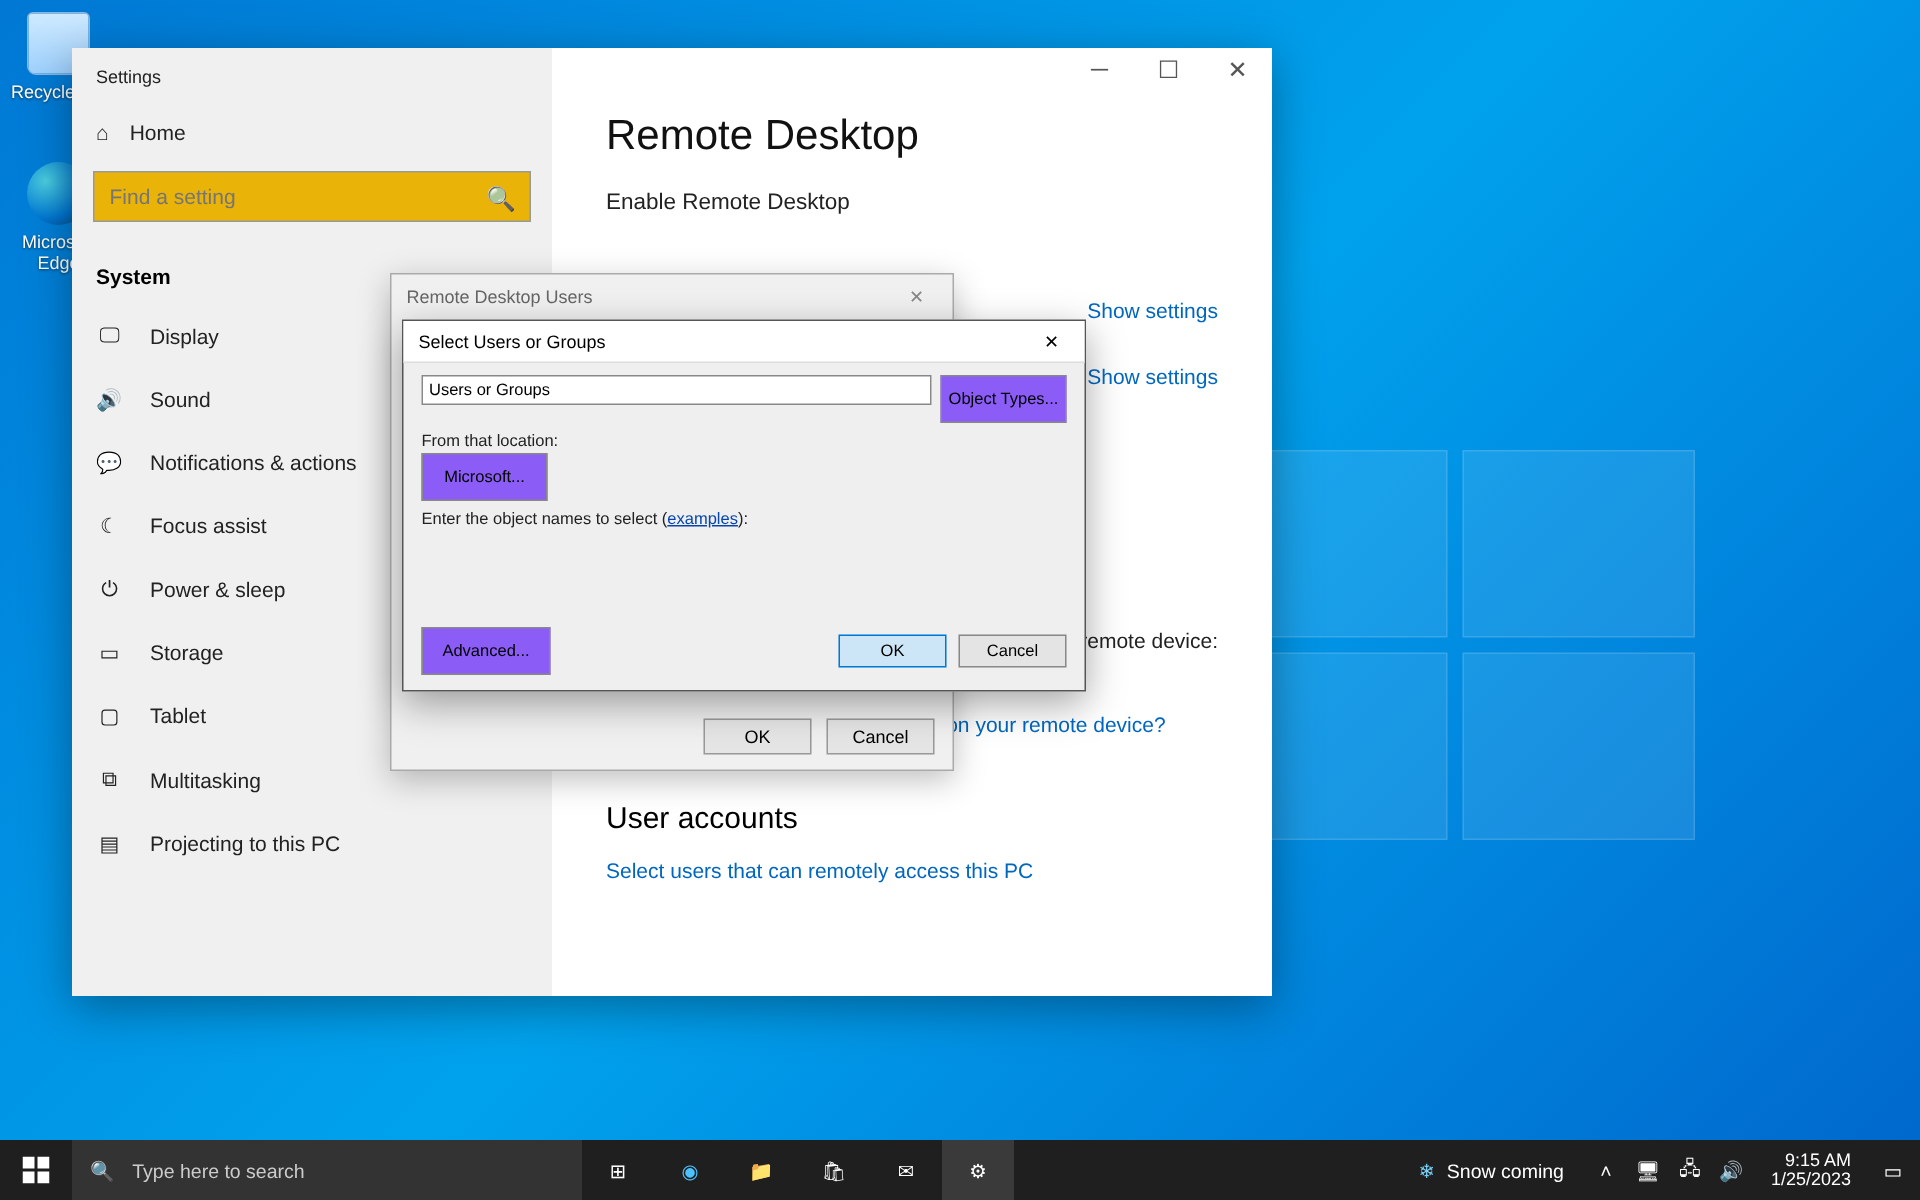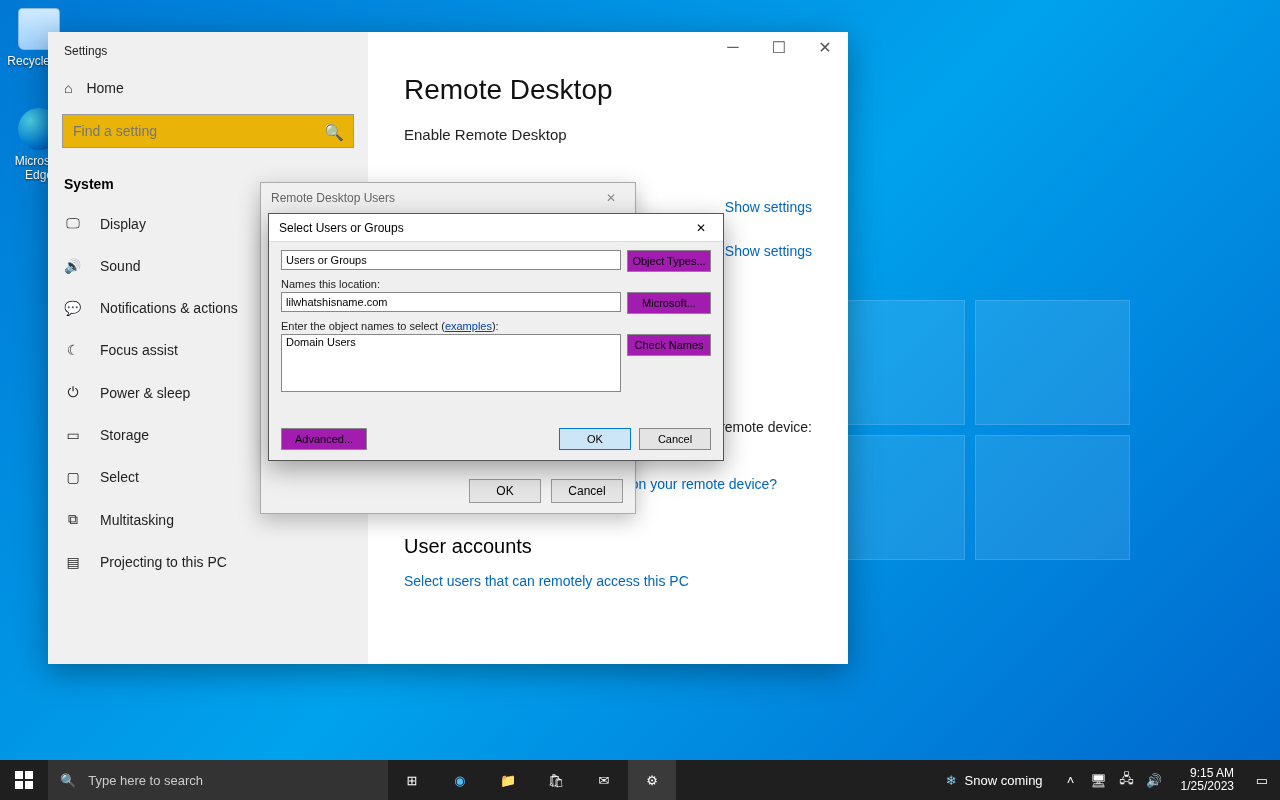--- a/index.html
+++ b/index.html
@@ -49,21 +49,21 @@
 
 
 .sug-dialog { position: absolute; left: 268px; top: 213px; width: 456px; height: 248px; background: #efefef; border: 1px solid #555; box-shadow: 0 8px 24px rgba(0,0,0,.35); }
 .sug-title { height: 28px; display: flex; align-items: center; justify-content: space-between; padding: 0 6px 0 10px; font-size: 12px; background: #fff; border-bottom: 1px solid #ddd; }
 .sug-close { width: 32px; height: 20px; display: flex; align-items: center; justify-content: center; cursor: pointer; }
 .sug-body { padding: 8px 12px; font-size: 11px; color: #222; }
 .sug-row { display: flex; align-items: flex-start; gap: 6px; margin-bottom: 4px; }
 .sug-label { font-size: 11px; margin-bottom: 2px; }
 .sug-field { flex: 1; height: 20px; border: 1px solid #888; background: #fff; padding: 1px 4px; font-size: 11px; }
 .sug-textarea { flex: 1; height: 58px; border: 1px solid #888; background: #fff; padding: 1px 4px; font-size: 11px; resize: none; }
-.sug-btn { width: 84px; height: 22px; border: 1px solid #888; background: #a21caf; font-size: 11px; cursor: pointer; }
+.sug-btn { width: 84px; height: 32px; border: 1px solid #888; background: #8b5cf6; font-size: 11px; cursor: pointer; }
 .sug-footer { position: absolute; bottom: 10px; left: 12px; right: 12px; display: flex; align-items: center; }
 .sug-footer .spacer { flex: 1; }
 .sug-ok { width: 72px; height: 22px; border: 1px solid #0078d4; background: #cde6f7; font-size: 11px; margin-right: 8px; cursor: pointer; }
 .sug-cancel { width: 72px; height: 22px; border: 1px solid #888; background: #e4e4e4; font-size: 11px; cursor: pointer; }
 .examples-link { color: #0645ad; text-decoration: underline; cursor: pointer; margin-top: 36px; }
 
 
 .taskbar { position: absolute; left: 0; right: 0; bottom: 0; height: 40px; background: #1f1f1f; display: flex; align-items: center; color: #fff; font-size: 13px; }
 .start { width: 48px; height: 40px; display: flex; align-items: center; justify-content: center; cursor: pointer; }
 .start svg { width: 18px; height: 18px; }
@@ -128,21 +128,21 @@
         <li>
             <span class="nicon">⏻</span>
             <span>Power &amp; sleep</span>
           </li>
         <li>
             <span class="nicon">▭</span>
             <span>Storage</span>
           </li>
         <li>
             <span class="nicon">▢</span>
-            <span>Select</span>
+            <span>Tablet</span>
           </li>
         <li>
             <span class="nicon">⧉</span>
             <span>Multitasking</span>
           </li>
         <li>
             <span class="nicon">▤</span>
             <span>Projecting to this PC</span>
           </li>
       </ul>
@@ -182,31 +182,26 @@
   <div class="sug-dialog">
     <div class="sug-title">
       <span>Select Users or Groups</span>
       <div class="sug-close">✕</div>
     </div>
     <div class="sug-body">
       <div class="sug-row">
         <input class="sug-field" readonly="" value="Users or Groups" style="">
         <button class="sug-btn">Object Types...</button>
       </div>
-      <div class="sug-label" style="margin-top:6px">Names this location:</div>
+      <div class="sug-label" style="margin-top:6px">From that location:</div>
       <div class="sug-row">
-        <input class="sug-field" readonly="" value="lilwhatshisname.com" style="">
         <button class="sug-btn">Microsoft...</button>
       </div>
       <div class="sug-label" style="margin-top:6px">
         <span>Enter the object names to select (</span><span class="examples-link">examples</span><span>):</span>
-      </div>
-      <div class="sug-row">
-        <textarea class="sug-textarea" style="">Domain Users</textarea>
-        <button class="sug-btn">Check Names</button>
       </div>
     </div>
     <div class="sug-footer">
       <button class="sug-btn" style="width:86px">Advanced...</button>
       <div class="spacer"></div>
       <button class="sug-ok">OK</button>
       <button class="sug-cancel">Cancel</button>
     </div>
   </div>
 

